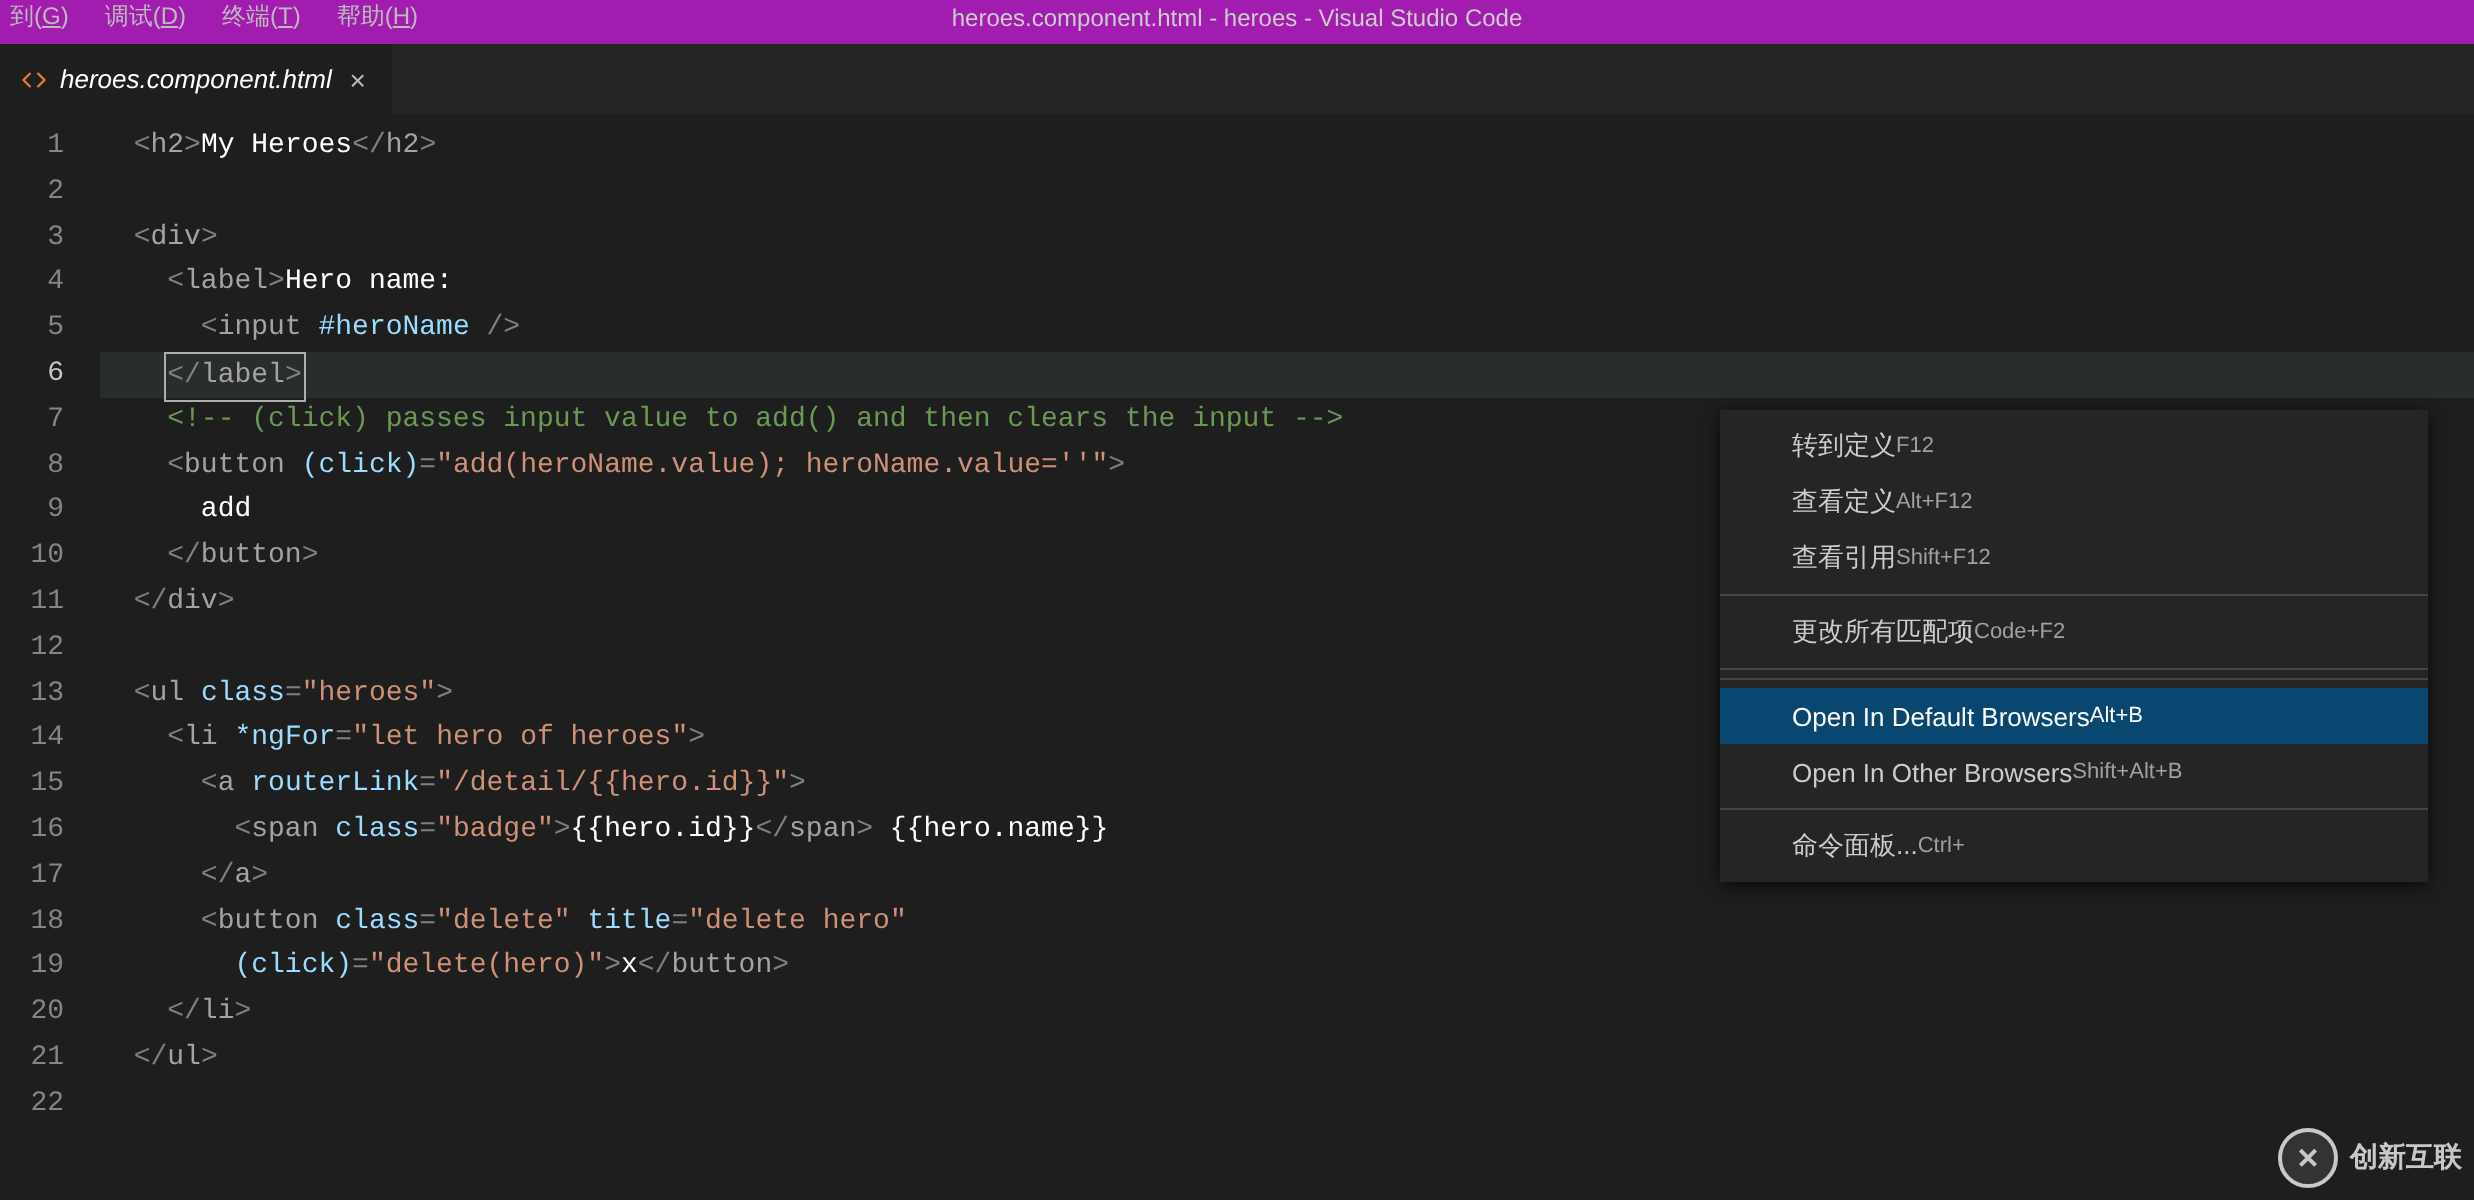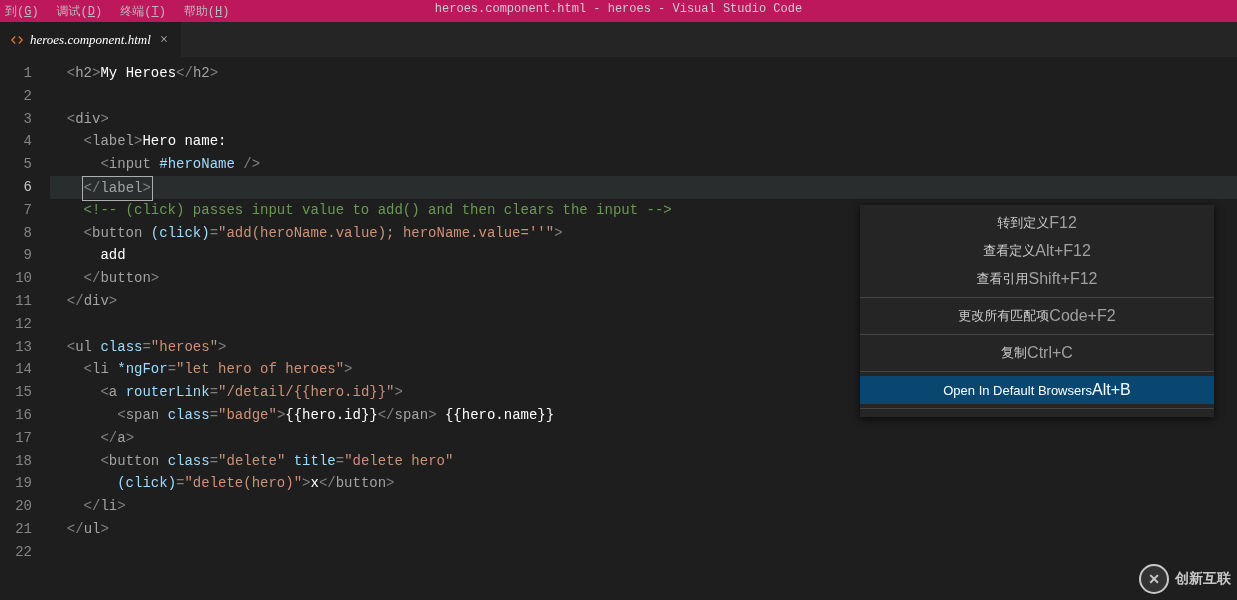--- a/index.html
+++ b/index.html
@@ -1,44 +1,44 @@
 <!DOCTYPE html>
 <html><head>
 <meta charset="utf-8">
 <style>
   html,body{margin:0;padding:0;width:1237px;height:600px;background:#1e1e1e;font-family:Consolas,"Courier New",monospace;font-size:14px;color:#d4d4d4;overflow:hidden;position:relative}
-  .titlebar{height:22px;background:#be185d;display:flex;align-items:center;color:#bbb;font-family:Liberation Mono, monospace;font-size:12px}
+  .titlebar{height:22px;background:#a21caf;display:flex;align-items:flex-start;color:#bbb;font-family:Liberation Sans, sans-serif;font-size:12px}
   .menubar{display:flex;align-items:center;gap:18px;padding-left:5px}
   .menu-item{cursor:pointer}
   .menu-item u{text-decoration:underline}
   .win-title{position:absolute;left:0;right:0;text-align:center;top:2px;pointer-events:none;color:#cccccc}
   .tabs{height:35px;background:#252526;display:flex;align-items:flex-end}
-  .tab{height:35px;display:flex;align-items:center;gap:6px;padding:0 10px;background:#1e1e1e;color:#fff;font-family:Liberation Serif, serif;font-size:13px;font-style:italic}
+  .tab{height:35px;display:flex;align-items:center;gap:6px;padding:0 10px;background:#1e1e1e;color:#fff;font-family:Liberation Sans, sans-serif;font-size:13px;font-style:italic}
   .tab-icon{width:14px;height:14px;display:inline-flex;align-items:center;justify-content:center}
   .tab-close{width:14px;height:14px;color:#bbb;font-style:normal;font-size:14px;line-height:14px;text-align:center;cursor:pointer}
   .editor{display:flex;height:calc(600px - 22px - 35px);}
   .gutter{width:50px;text-align:right;color:#858585;padding-top:5px;user-select:none;line-height:22.8px}
   .gutter div{padding-right:18px}
   .gutter .cur{color:#c6c6c6}
   .code{flex:1;padding-top:5px;line-height:22.8px;white-space:pre}
   .code .row{height:22.8px}
   .code .row.hl{background:#2a2d2e}
   .p{color:#808080}      
   .tg{color:#a3a3a3}     
   .at{color:#9cdcfe}     
   .st{color:#ce9178}     
   .tx{color:#ffffff}     
   .cm{color:#6a9955}     
   .cursorbox{display:inline-block;border:1px solid #aeafad;padding:0 1px;margin-left:-2px}
   
   .ctx{position:absolute;top:205px;left:860px;width:354px;background:#252526;color:#ccc;font-family:"Segoe UI","Microsoft YaHei",sans-serif;font-size:13px;box-shadow:0 2px 8px rgba(0,0,0,0.7);padding:4px 0}
-  .ctx-row{display:flex;justify-content:center;align-items:center;height:28px;padding:0 36px;cursor:pointer}
+  .ctx-row{display:flex;justify-content:flex-start;align-items:center;height:28px;padding:0 36px;cursor:pointer}
   .ctx-row.sel{background:#094771;color:#fff}
   .ctx-sep{height:1px;background:#454545;margin:4px 0}
-  .ctx-sc{color:#a0a0a0;font-size:16px}
+  .ctx-sc{color:#a0a0a0;font-size:11px}
   .ctx-row.sel .ctx-sc{color:#fff}
   .watermark{position:absolute;right:6px;bottom:6px;display:flex;align-items:center;gap:6px;color:#c8c8c8;font-family:"Microsoft YaHei",sans-serif;font-size:14px;font-weight:bold}
   .wm-icon{width:26px;height:26px;border-radius:50%;background:#333;border:2px solid #c8c8c8;display:flex;align-items:center;justify-content:center;color:#c8c8c8;font-size:14px}
 </style>
 </head>
 <body>
 
 <div class="titlebar">
   <div class="menubar">
     <span class="menu-item"><span>到(</span><u>G</u><span>)</span></span>
@@ -102,28 +102,32 @@
     <div class="ctx-row">
       <span>查看引用</span>
       <span class="ctx-sc">Shift+F12</span>
     </div>
     <div class="ctx-sep"></div>
     <div class="ctx-row">
       <span>更改所有匹配项</span>
       <span class="ctx-sc">Code+F2</span>
     </div>
     <div class="ctx-sep"></div>
-    <div class="ctx-row">
-      <span>复制</span>
-      <span class="ctx-sc">Ctrl+C</span>
-    </div>
     <div class="ctx-sep"></div>
     <div class="ctx-row sel">
       <span>Open In Default Browsers</span>
       <span class="ctx-sc">Alt+B</span>
     </div>
+    <div class="ctx-row">
+      <span>Open In Other Browsers</span>
+      <span class="ctx-sc">Shift+Alt+B</span>
+    </div>
     <div class="ctx-sep"></div>
+    <div class="ctx-row">
+      <span>命令面板...</span>
+      <span class="ctx-sc">Ctrl+</span>
+    </div>
   </div>
 
 <div class="watermark">
   <span class="wm-icon">✕</span>
   <span>创新互联</span>
 </div>
 
 </body></html>

